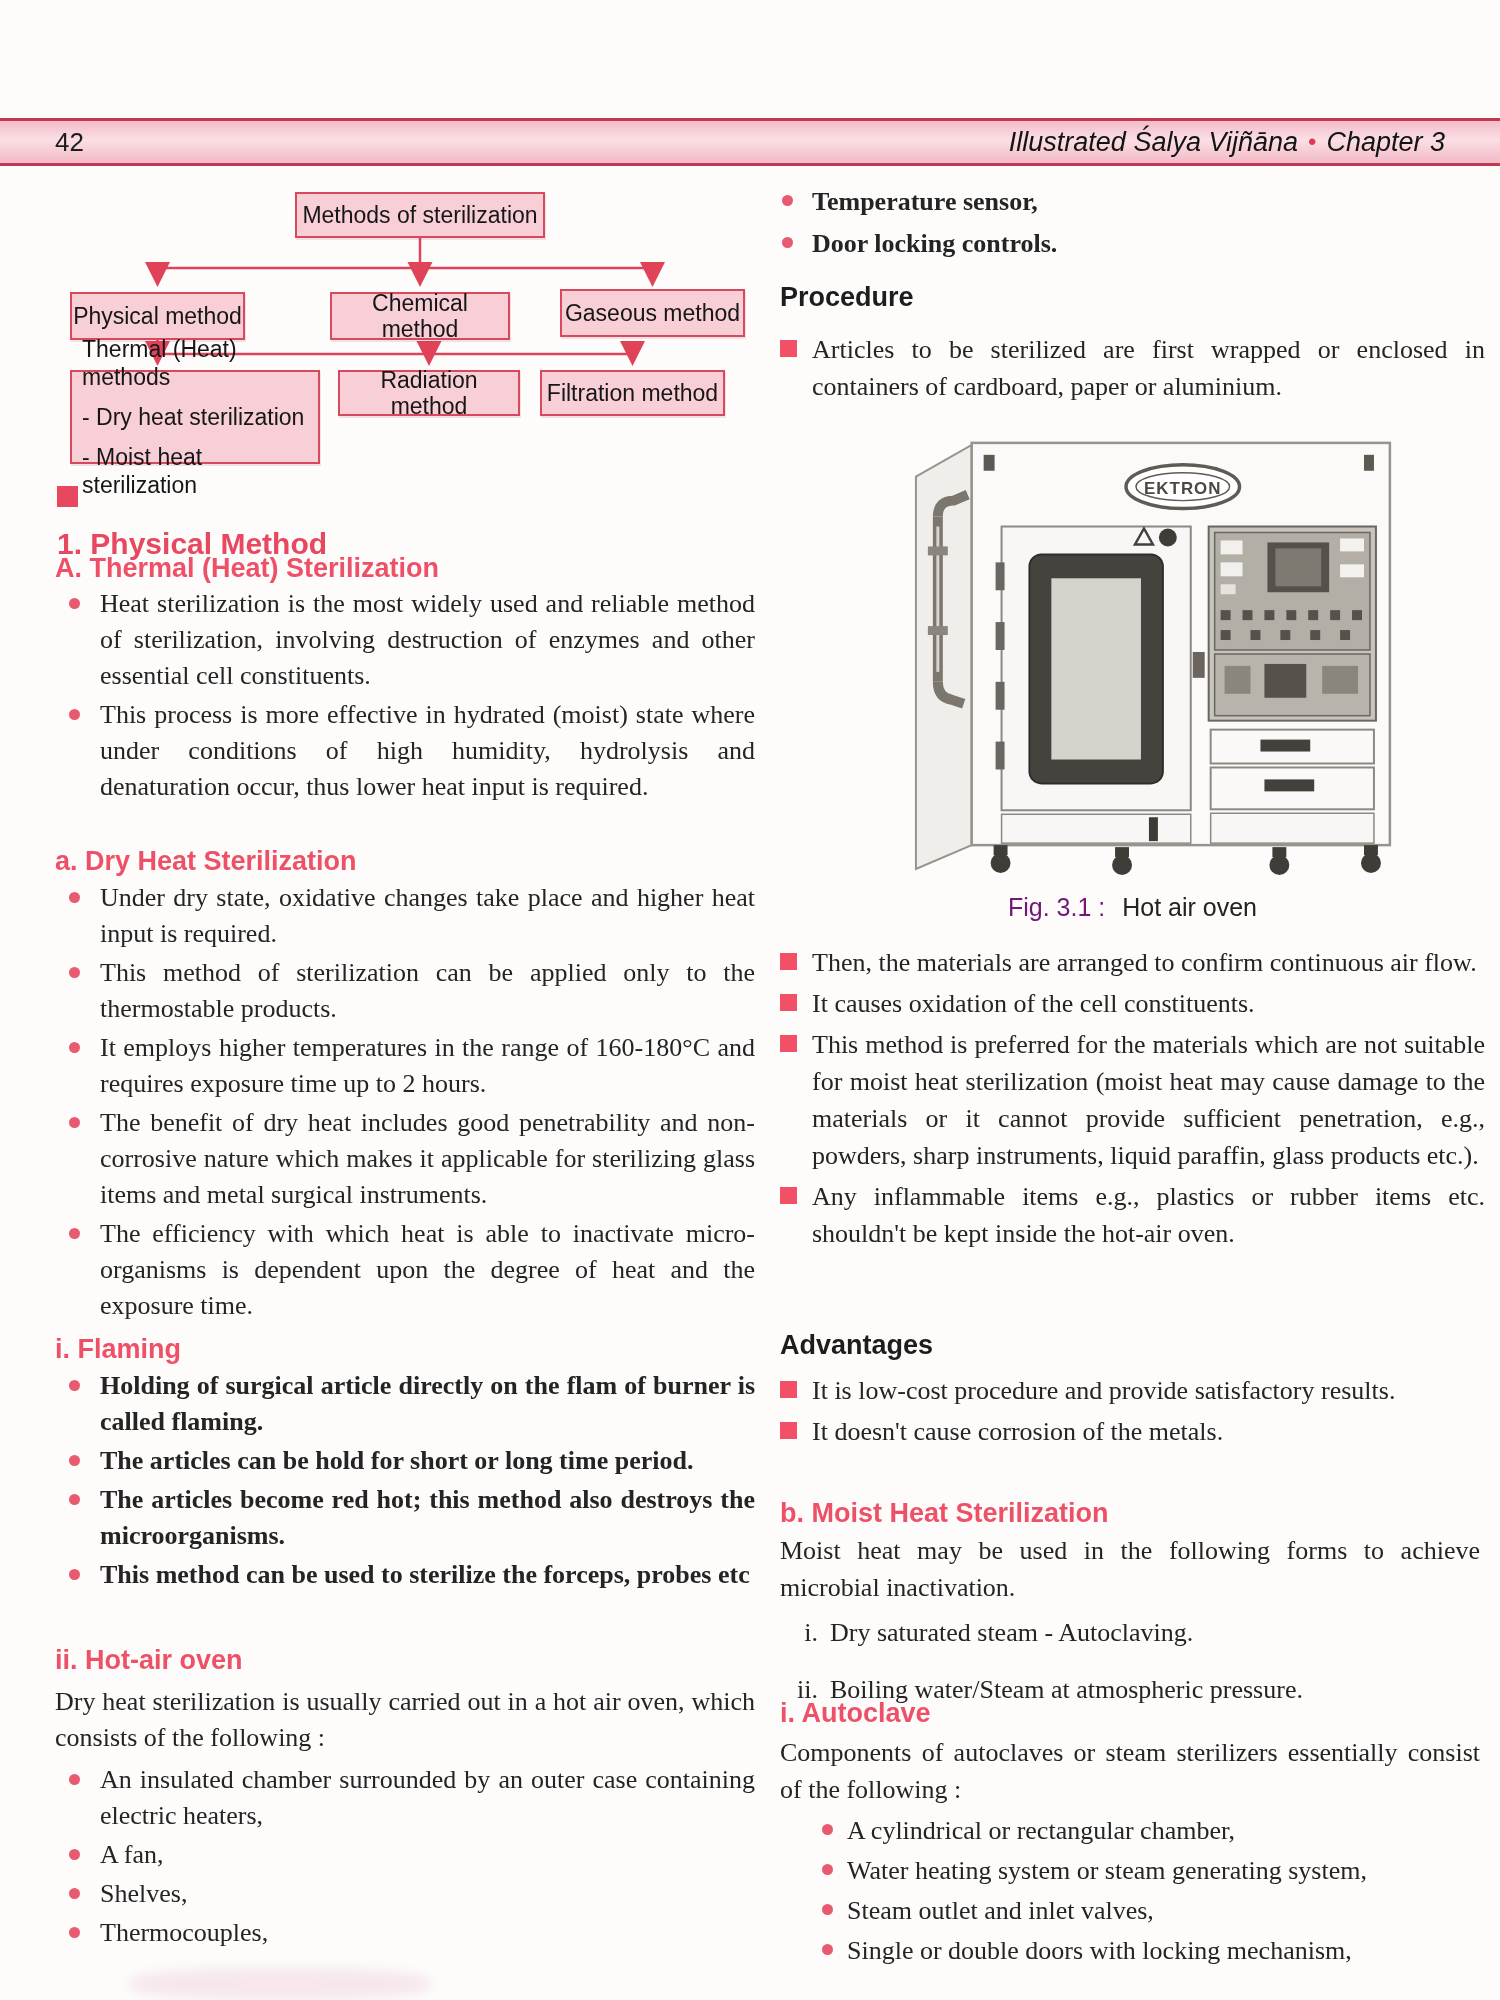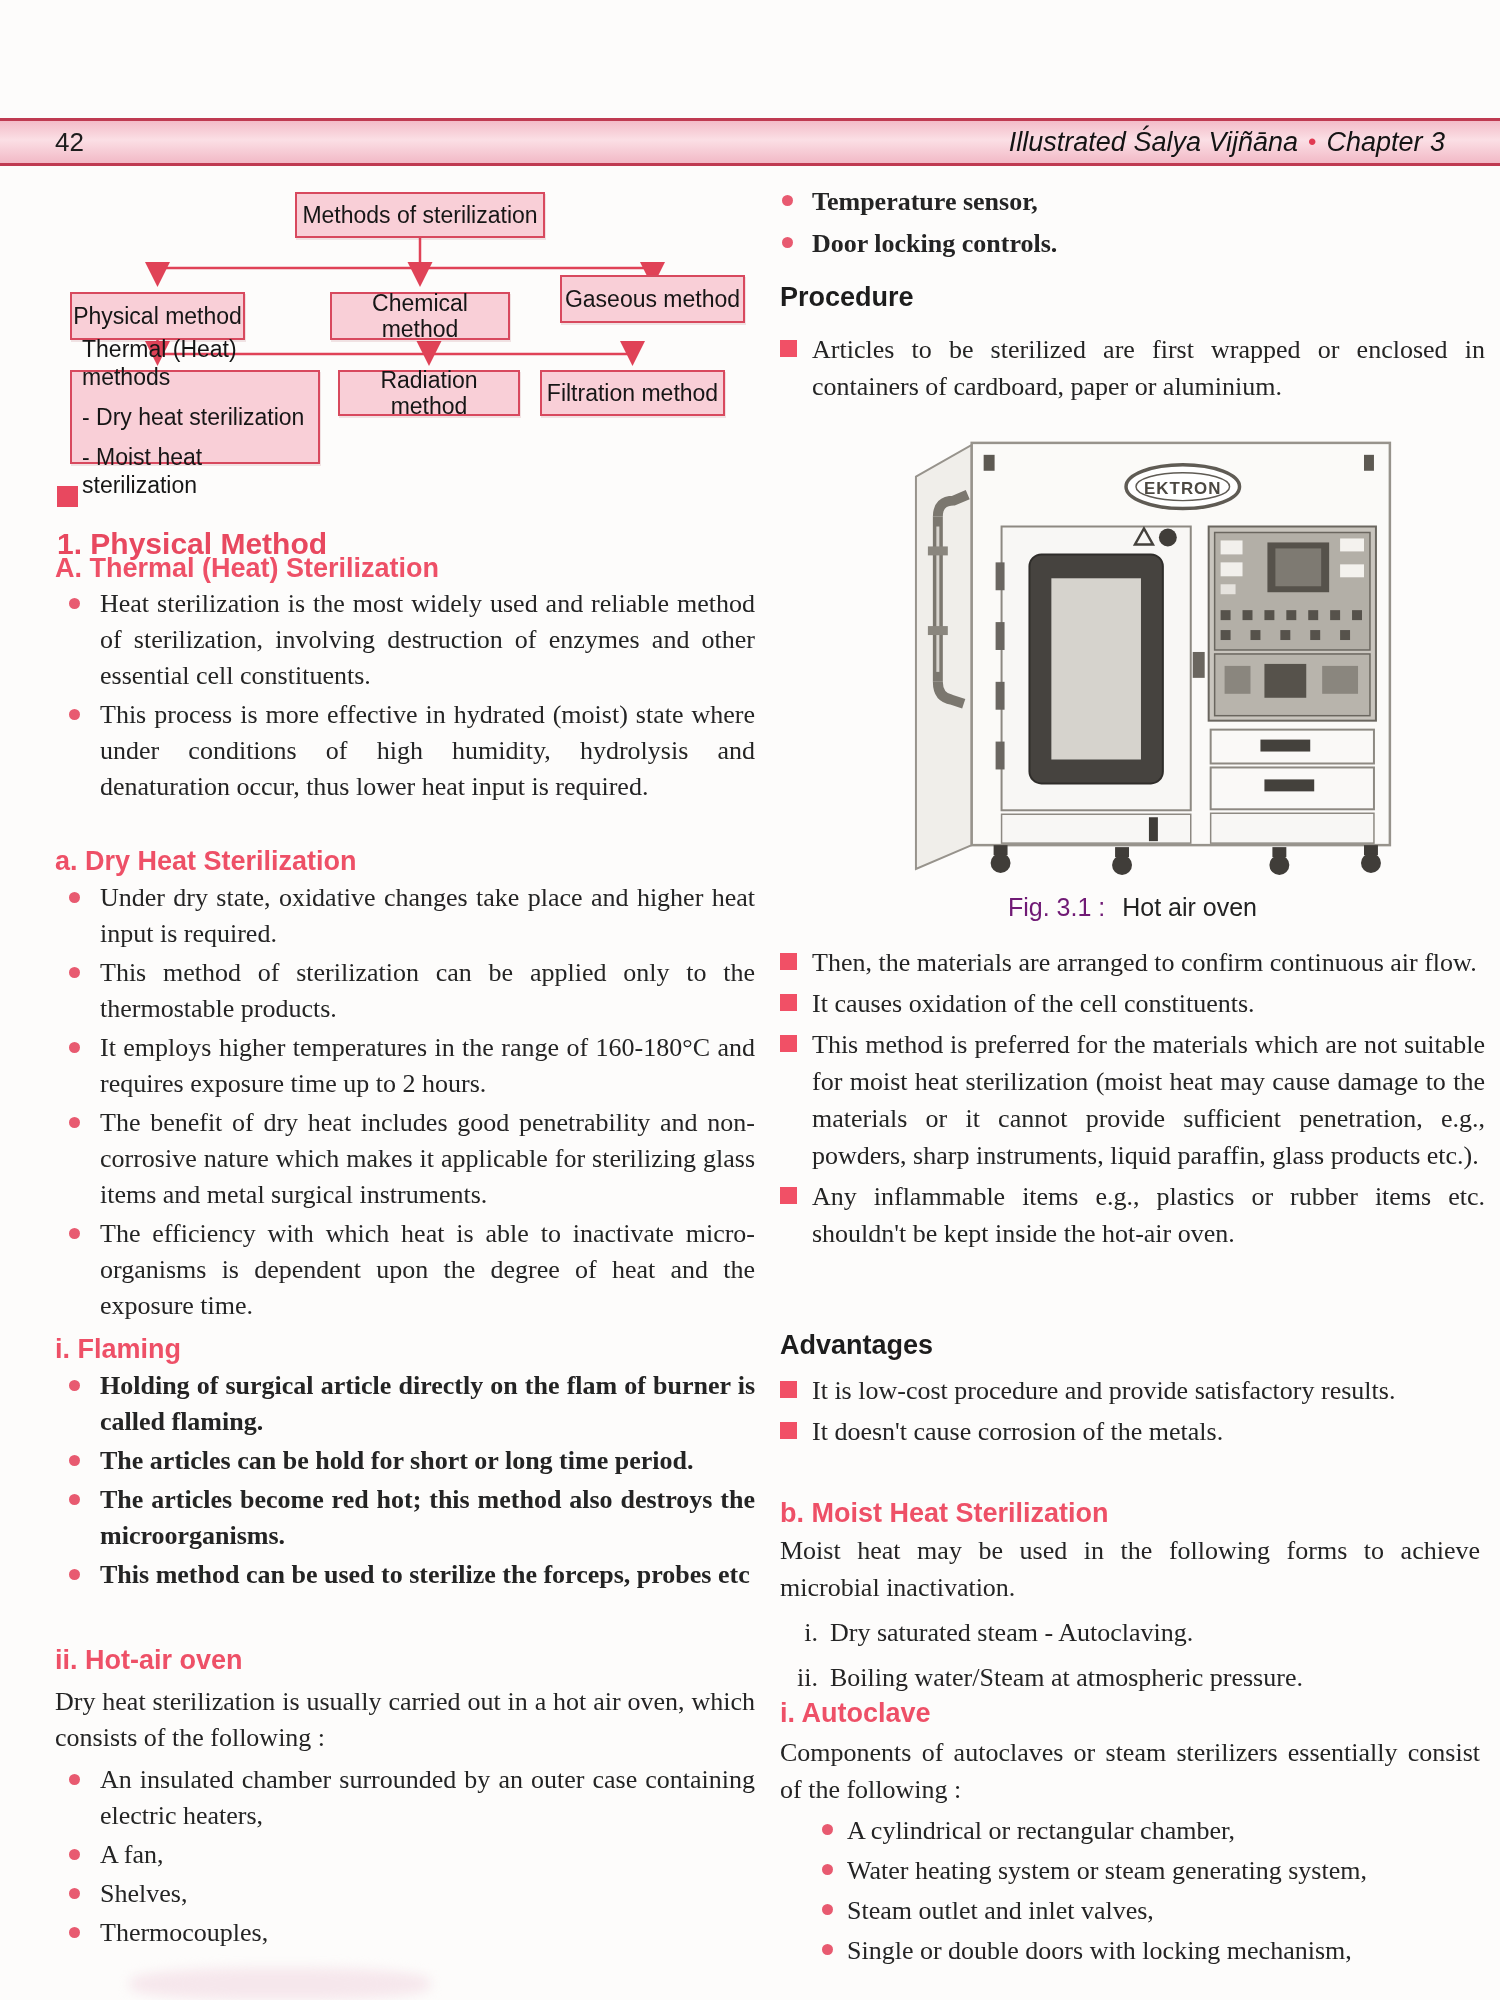--- a/index.html
+++ b/index.html
@@ -35,21 +35,21 @@
   .brow + .brow{margin-top:3px;}
   .dot{flex:0 0 11px;width:11px;height:11px;border-radius:50%;background:#e85a70;margin:12px 0 0 14px;}
   .btext{flex:1;margin-left:20px;font-size:26px;text-align:justify;color:#242424;}
   .sqrow{display:flex;align-items:flex-start;}
   .sqrow + .sqrow{margin-top:4px;}
   .sq{flex:0 0 17px;width:17px;height:17px;background:#f15066;margin:9px 0 0 0;}
   .sqtext{flex:1;margin-left:15px;font-size:26px;text-align:justify;color:#242424;}
   .indent .dot{margin-left:42px;}
   .indent .btext{margin-left:14px;}
   .formrow{display:flex;align-items:flex-start;}
-  .formrow + .formrow{margin-top:8px;}
+  .formrow + .formrow{margin-top:20px;}
   .flabel{flex:0 0 38px;text-align:right;font-size:26px;color:#242424;}
   .ftext{margin-left:12px;font-size:26px;color:#242424;}
   
   .fig{position:absolute;left:780px;top:415px;width:705px;display:flex;justify-content:center;}
   .figcap{position:absolute;left:780px;top:893px;width:705px;text-align:center;
           font:25px "Liberation Sans",sans-serif;}
   .figcap .lab{font-weight:normal;color:#701a75;}
   .figcap .txt{color:#222;margin-left:10px;}
   .smudge{position:absolute;left:130px;top:1968px;width:300px;height:32px;background:#f6e7ec;
           filter:blur(6px);border-radius:40%;}
@@ -84,21 +84,21 @@
         <path d="M102.5,152 V166"></path>
         <path d="M102.5,166 H577.5"></path>
         <path d="M102.5,166 V173" marker-end="url(#arw)"></path>
         <path d="M374,166 V173" marker-end="url(#arw)"></path>
         <path d="M577.5,166 V173" marker-end="url(#arw)"></path>
       </g>
     </svg>
     <div class="fc-box" style="left:240px;top:4px;width:250px;height:46px;">Methods of sterilization</div>
     <div class="fc-box" style="left:15px;top:104px;width:175px;height:48px;">Physical method</div>
     <div class="fc-box" style="left:275px;top:104px;width:180px;height:48px;">Chemical method</div>
-    <div class="fc-box" style="left:505px;top:87px;width:185px;height:48px;">Gaseous method</div>
+    <div class="fc-box" style="left:505px;top:101px;width:185px;height:48px;">Gaseous method</div>
     <div class="fc-box multi" style="left:15px;top:182px;width:250px;height:94px;">
       <span>Thermal (Heat) methods</span>
       <span>- Dry heat sterilization</span>
       <span>- Moist heat sterilization</span>
     </div>
     <div class="fc-box" style="left:283px;top:182px;width:182px;height:46px;">Radiation method</div>
     <div class="fc-box" style="left:485px;top:182px;width:185px;height:46px;">Filtration method</div>
   </div>
 
   <div class="blk h1red" style="left:57px;top:486px;width:690px;">

